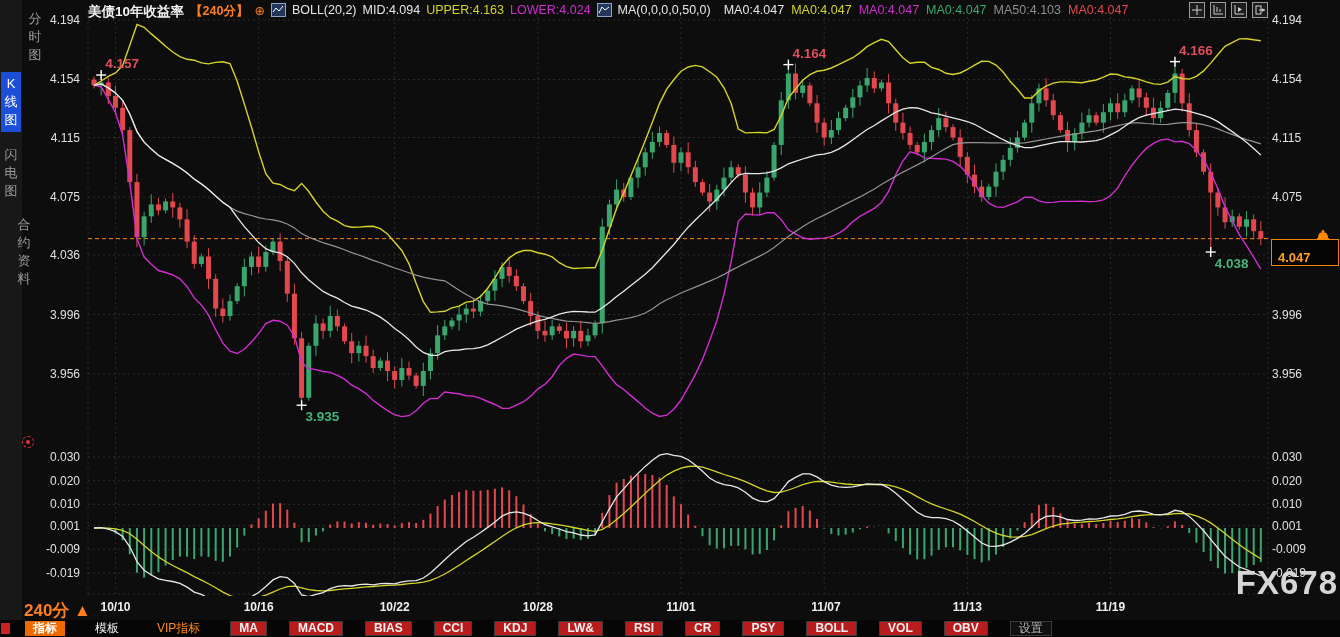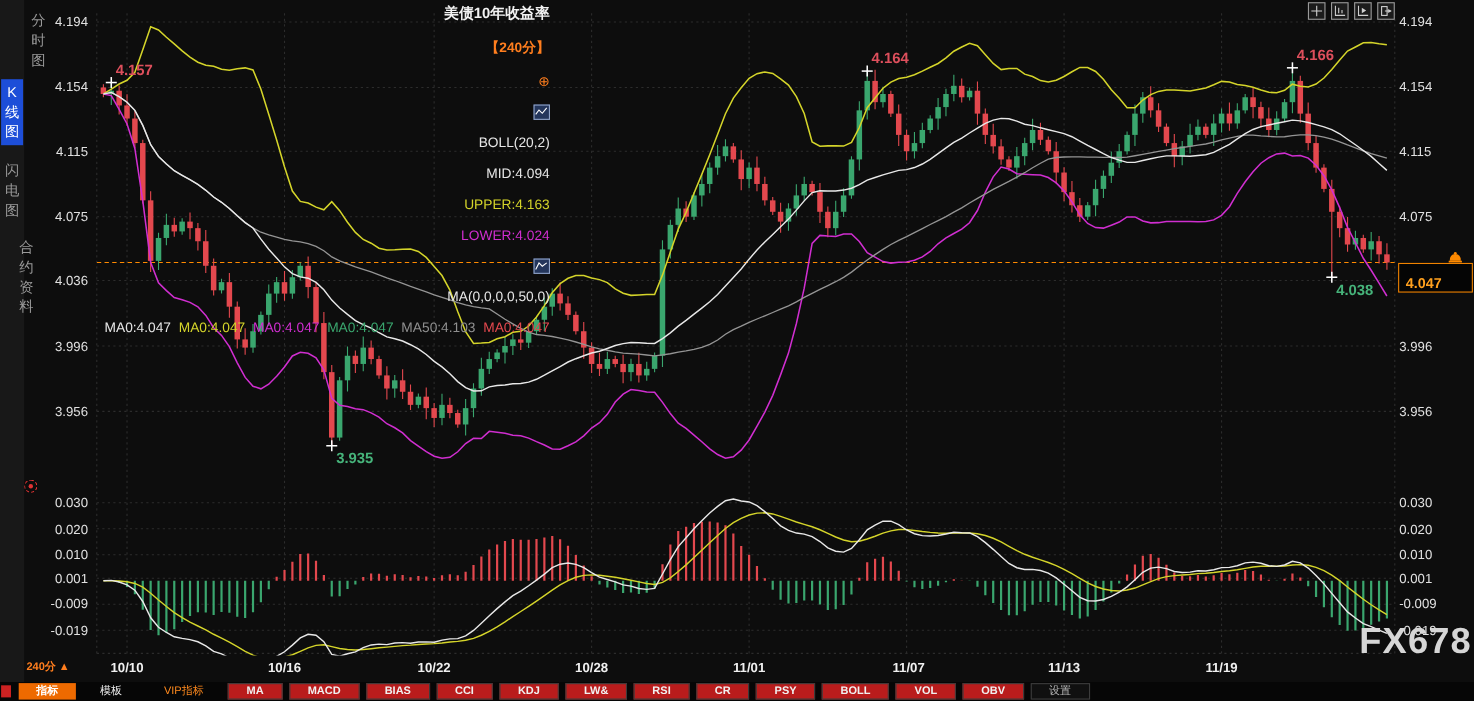--- a/index.html
+++ b/index.html
@@ -7,22 +7,22 @@
        font-family:"Liberation Sans","DejaVu Sans",sans-serif;}
   #app{position:relative;width:1340px;height:637px;background:#0d0d0d;}
 
   
   #sidebar{position:absolute;left:0;top:0;width:22px;height:637px;background:#181818;z-index:6;}
   .sb-item{position:absolute;left:1px;width:20px;text-align:center;font-size:13px;
            line-height:18px;color:#9a9a9a;word-break:break-all;cursor:pointer;padding:3px 0;}
   .sb-item.active{background:#1d4ed8;color:#fff;}
 
   
-  #hdr{position:absolute;left:88px;top:3px;height:16px;z-index:5;display:flex;align-items:flex-end;
-       gap:14px;font-size:12.5px;color:#e6e6e6;white-space:nowrap;flex-direction:column;}
+  #hdr{position:absolute;left:88px;top:3px;height:16px;z-index:5;display:flex;align-items:flex-start;
+       gap:6px;font-size:12.5px;color:#e6e6e6;white-space:nowrap;}
   #hdr .title{font-size:13.5px;font-weight:bold;color:#f2f2f2;}
   .orange{color:#ff7e1e;}
   .yellow{color:#d4d42a;}
   .magenta{color:#d02ed0;}
   .mini-icon{display:inline-block;width:13px;height:12px;background:#24365c;border:1px solid #8fa3c8;
              position:relative;top:0px;}
   #ma-values span{margin-left:7px;}
 
   
   #icon-group{position:absolute;right:72px;top:2px;display:flex;gap:5px;z-index:7;}
@@ -44,25 +44,25 @@
   #macd-gear:after{content:"";position:absolute;left:3px;top:3px;width:4px;height:4px;
              background:#e23333;border-radius:50%;}
 
   
   #price-tag{position:absolute;left:1271px;top:239px;width:60px;height:15px;background:#050505;
              border:1px solid #f08300;color:#ffa01e;font-size:13px;font-weight:bold;
              text-align:left;padding:10px 0 0 6px;z-index:8;}
   #alert-bell{position:absolute;left:1316px;top:227px;z-index:9;}
 
   
-  #tf-footer{position:absolute;left:24px;top:599px;font-size:10px;font-weight:bold;z-index:6;cursor:pointer;}
+  #tf-footer{position:absolute;left:24px;top:599px;font-size:17px;font-weight:bold;z-index:6;cursor:pointer;}
   #toolbar{position:absolute;left:0;top:620px;width:1340px;height:17px;background:#060606;
            display:flex;align-items:center;z-index:7;}
   #tb-appicon{width:9px;height:11px;background:#cc2222;margin:0 4px 0 1px;}
-  .tb-btn{height:15px;line-height:15px;font-size:10px;color:#f0f0f0;padding:0 16px;margin:0 3px;
+  .tb-btn{height:15px;line-height:15px;font-size:12px;color:#f0f0f0;padding:0 8px;margin:0 11px;
           cursor:pointer;white-space:nowrap;}
   .tb-btn.active{background:#ee6a00;color:#fff;font-weight:bold;}
   .tb-btn.vip{color:#ff8a1e;}
   .tb-btn.boxed{border:1px solid #3c3c3c;background:#b91c1c;height:13px;line-height:13px;font-weight:bold;}
   .tb-btn.muted{color:#b5b5b5;border:1px solid #3c3c3c;background:#101010;height:13px;line-height:13px;}
 
   #watermark{position:absolute;right:2px;top:564px;font-size:33px;color:#d6d6d6;z-index:9;
              letter-spacing:1px;font-weight:bold;}
   #chart{position:absolute;left:0;top:0;z-index:1;}
 </style>

